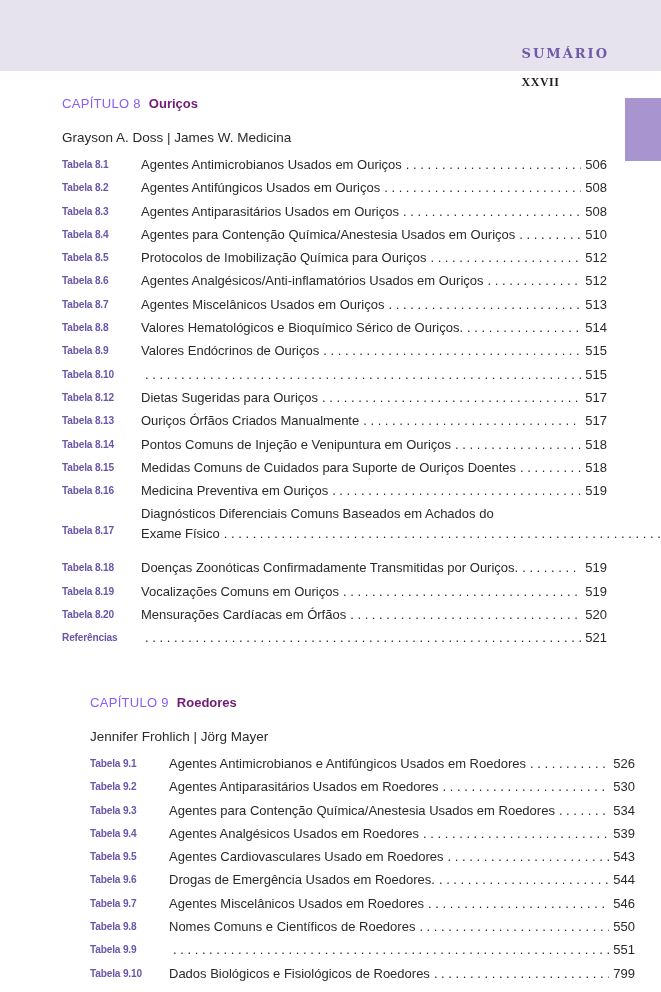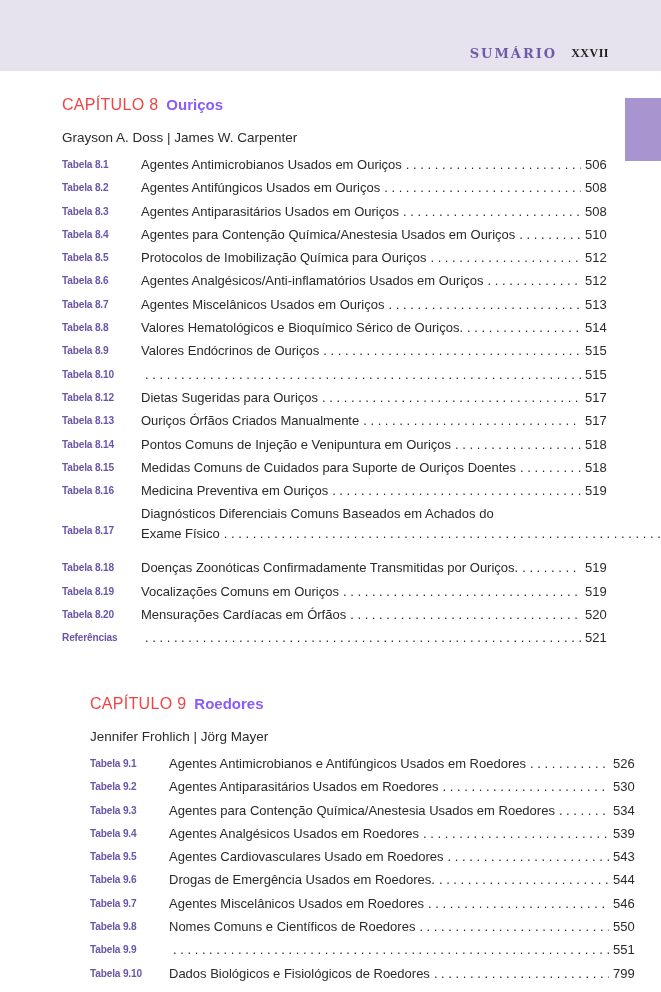--- a/index.html
+++ b/index.html
@@ -9,46 +9,46 @@
     font-family: "Liberation Sans", sans-serif;
     color: #2a2a2a;
     position: relative;
   }
   .header-band {
     position: absolute; left: 0; top: 0; width: 661px; height: 71px;
     background: #e6e3ee;
   }
   .header-title {
     position: absolute; right: 52px; top: 46px;
-    display: flex; align-items: flex-start; gap: 14px;
+    display: flex; align-items: flex-start; gap: 14px; flex-direction: column;
   }
   .header-section {
     font-family: "DejaVu Serif", serif; font-size: 13px; letter-spacing: 2px;
     color: #6f5aa8; font-weight: bold;
   }
   .header-page {
     font-family: "Liberation Serif", serif; font-size: 12px; font-weight: bold;
     color: #1e1e1e; letter-spacing: 0.5px;
   }
   .side-tab {
     position: absolute; left: 625px; top: 98px; width: 36px; height: 63px;
     background: #a895cf;
   }
   .chapter {
     position: absolute; left: 62px; width: 545px;
   }
   .chapter-head {
     display: flex; align-items: baseline; gap: 8px; height: 22px;
   }
   .chapter-label {
-    font-family: "Liberation Sans", sans-serif; font-size: 16px; color: #ef4444;
+    font-family: "Liberation Sans", sans-serif; font-size: 13px; color: #8b5cf6;
     letter-spacing: 0.3px;
   }
   .chapter-title {
-    font-family: "Liberation Sans", sans-serif; font-size: 15px; font-weight: bold; color: #8b5cf6;
+    font-family: "Liberation Sans", sans-serif; font-size: 13px; font-weight: bold; color: #701a75;
   }
   .authors {
     font-size: 13.5px; color: #2a2a2a; margin-top: 12px; margin-bottom: 8px;
   }
   .entry {
     display: flex; align-items: flex-start;
     font-size: 13px; line-height: 23.3px;
   }
   .entry-num {
     width: 79px; flex: none;
@@ -62,39 +62,39 @@
   .entry-multi .line2 { display: flex; align-items: baseline; line-height: 17px; }
   .entry-multi .line1 { line-height: 23px; }
   .leader {
     flex: 1; overflow: hidden; white-space: nowrap; margin: 0 4px;
     letter-spacing: 3.2px; color: #2a2a2a;
   }
   .leader::before {
     content: ". . . . . . . . . . . . . . . . . . . . . . . . . . . . . . . . . . . . . . . . . . . . . . . . . . . . . . . . . . . . . . . . . . . . . . . . . . . . . . . . . . . . . . . . . . . . .";
     letter-spacing: 0px;
   }
-  .entry-page { flex: none; text-align: left; min-width: 22px; }
+  .entry-page { flex: none; text-align: right; min-width: 22px; }
 </style>
 </head>
 <body>
 
 <div class="header-band">
   <div class="header-title">
     <span class="header-section">SUMÁRIO</span>
     <span class="header-page">XXVII</span>
   </div>
 </div>
 <div class="side-tab"></div>
 
 <div class="chapter" id="ch0" style="top:96px;">
   <div class="chapter-head">
     <span class="chapter-label">CAPÍTULO 8</span>
     <span class="chapter-title">Ouriços</span>
   </div>
-  <div class="authors">Grayson A. Doss | James W. Carpenter</div>
+  <div class="authors">Grayson A. Doss | James W. Medicina</div>
   <div class="entries">
       <div class="entry">
         <span class="entry-num">Tabela 8.1</span>
         <span class="entry-body">
           <span class="entry-title">Agentes Antimicrobianos Usados em Ouriços</span>
           <span class="leader"></span>
           <span class="entry-page">506</span>
         </span>
       </div>
       <div class="entry">

